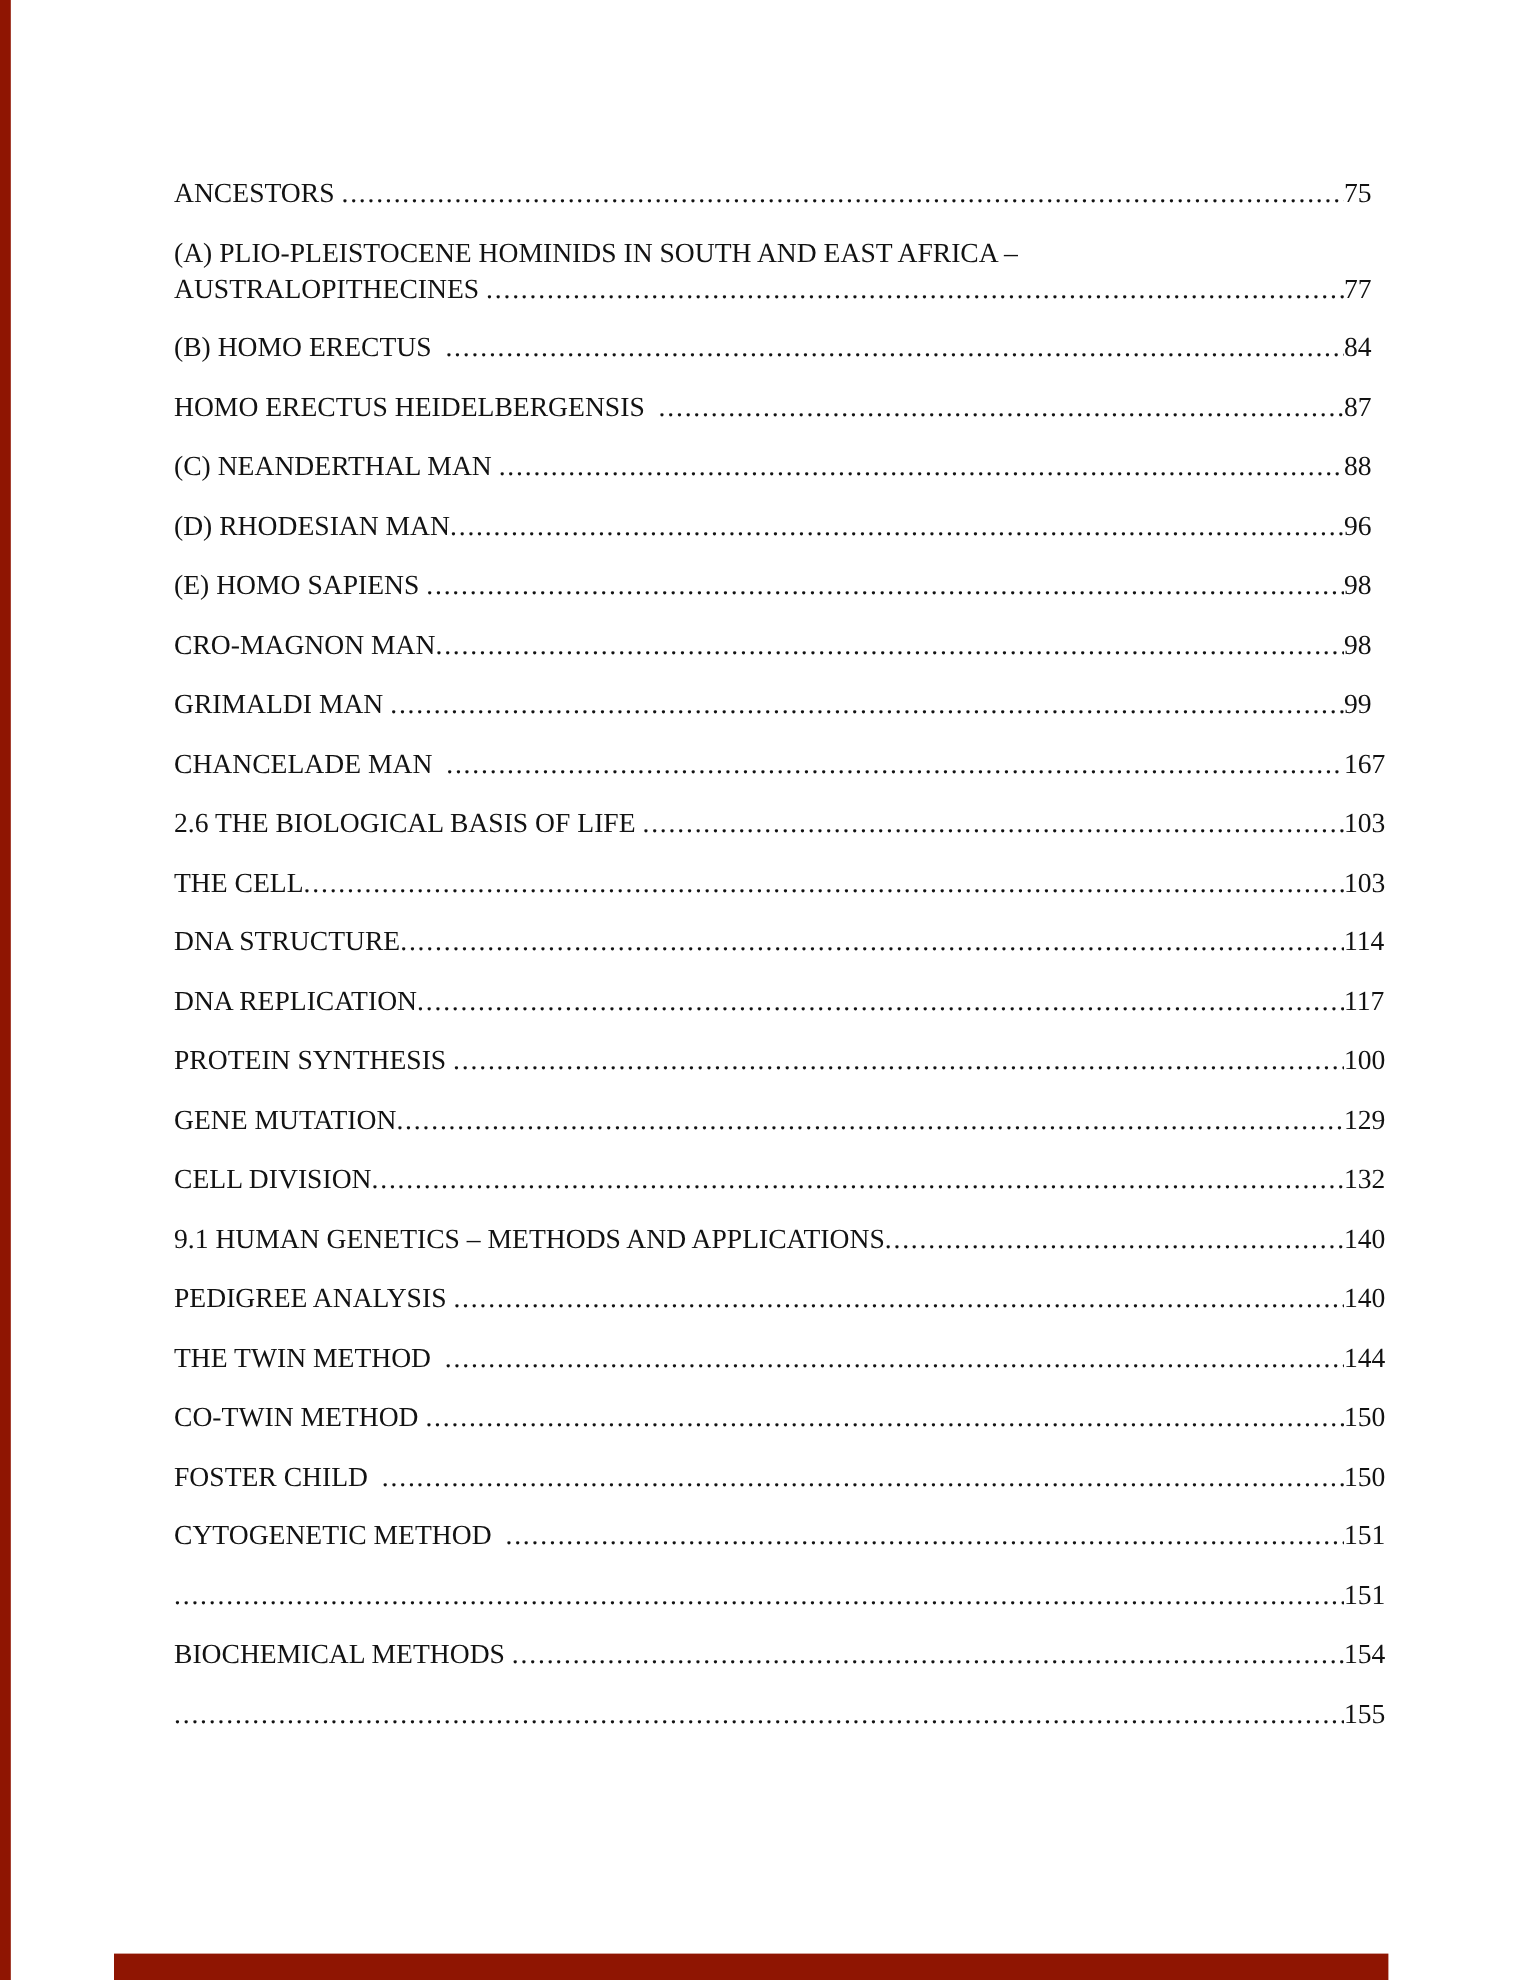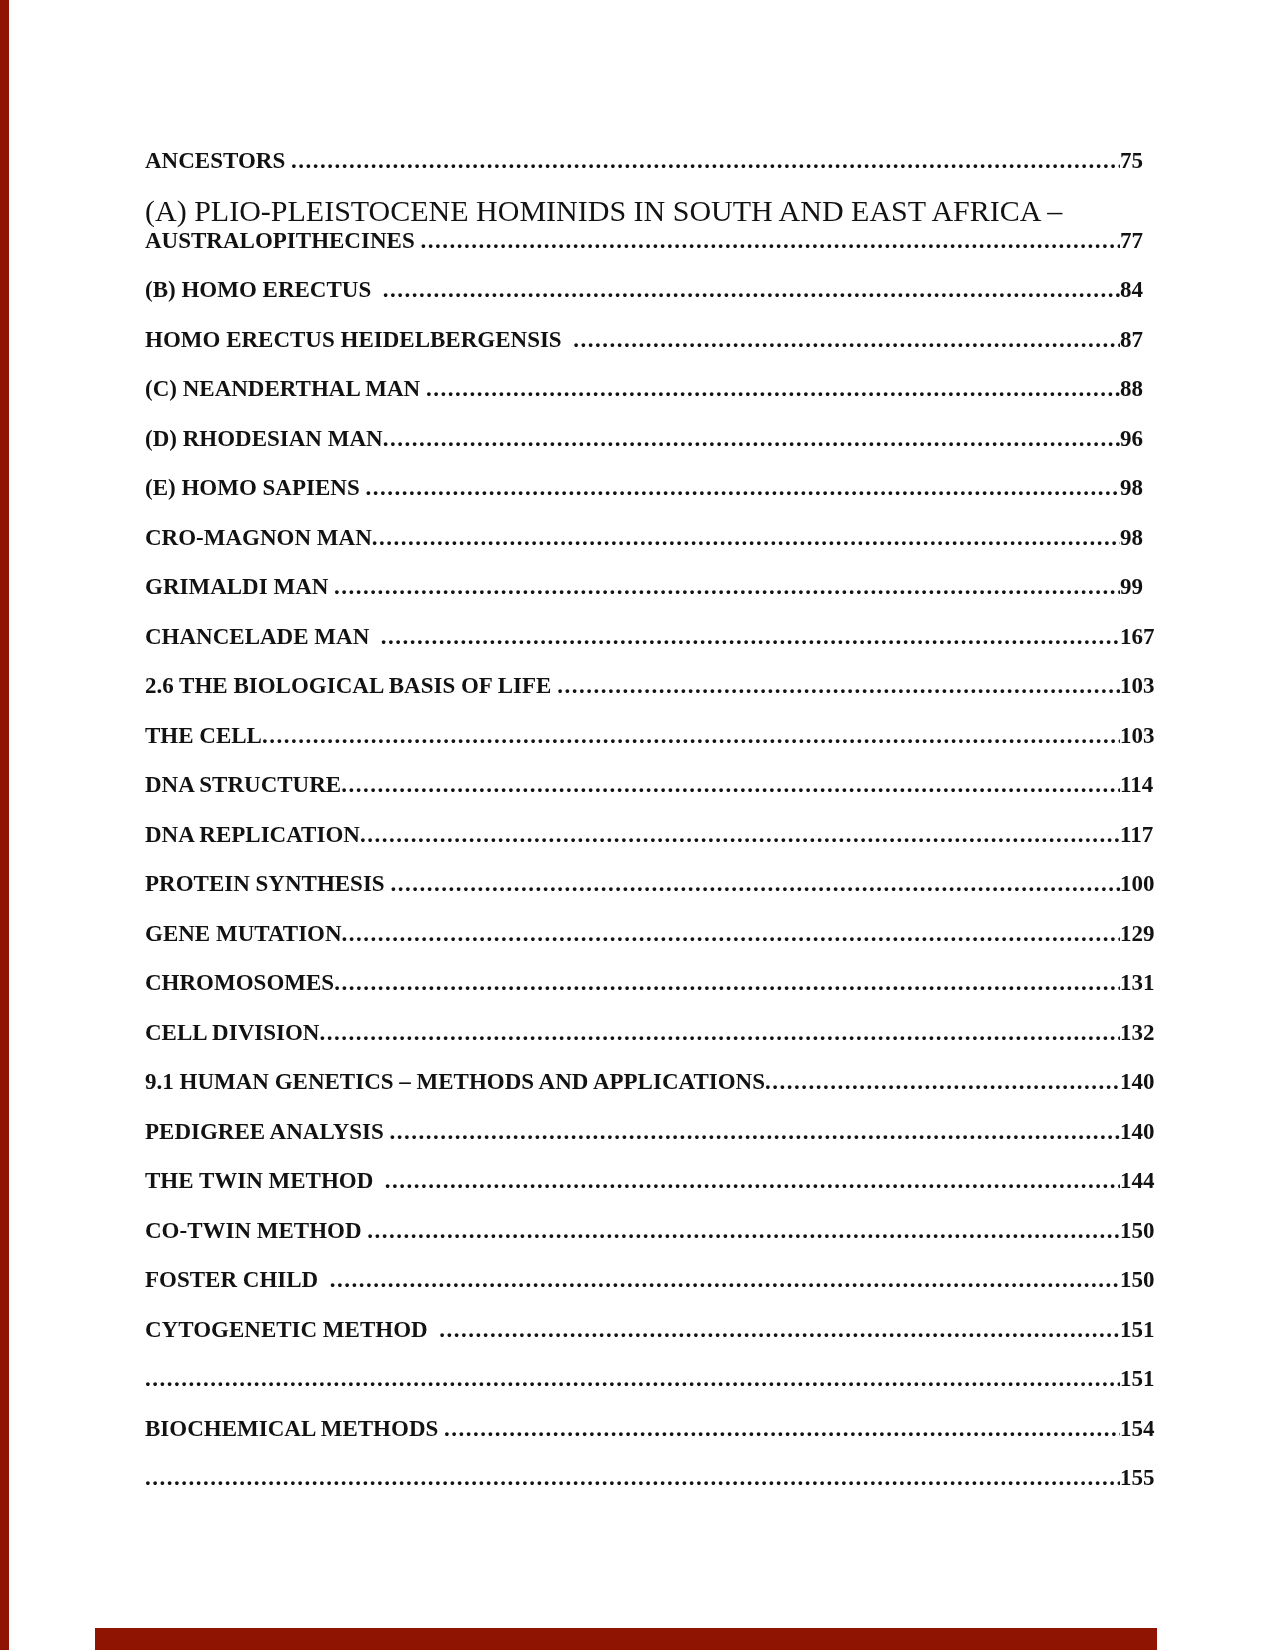--- a/index.html
+++ b/index.html
@@ -36,24 +36,23 @@
     left: 145px;
     top: 146px;
     width: 1023px;
   }
   .toc-row {
     display: flex;
     align-items: flex-end;
     font-size: 23px;
     line-height: 30px;
     margin-bottom: 19.5px;
-    font-weight: bold;
   }
   .toc-pre-line {
-    font-size: 30px;
+    font-size: 23px;
     line-height: 30px;
     white-space: pre;
     margin-bottom: 0;
   }
   .toc-label {
     flex: 0 0 auto;
     white-space: pre;
   }
   .toc-leader {
     flex: 1 1 auto;
@@ -152,25 +151,20 @@
     <span class="toc-label">PROTEIN SYNTHESIS </span>
     <span class="toc-leader"></span>
     <span class="toc-page">100</span>
   </div>
     <div class="toc-row">
     <span class="toc-label">GENE MUTATION</span>
     <span class="toc-leader"></span>
     <span class="toc-page">129</span>
   </div>
     <div class="toc-row">
-    <span class="toc-label">CHROMOSOMES</span>
-    <span class="toc-leader"></span>
-    <span class="toc-page">131</span>
-  </div>
-    <div class="toc-row">
     <span class="toc-label">CELL DIVISION</span>
     <span class="toc-leader"></span>
     <span class="toc-page">132</span>
   </div>
     <div class="toc-row">
     <span class="toc-label">9.1 HUMAN GENETICS – METHODS AND APPLICATIONS</span>
     <span class="toc-leader"></span>
     <span class="toc-page">140</span>
   </div>
     <div class="toc-row">

